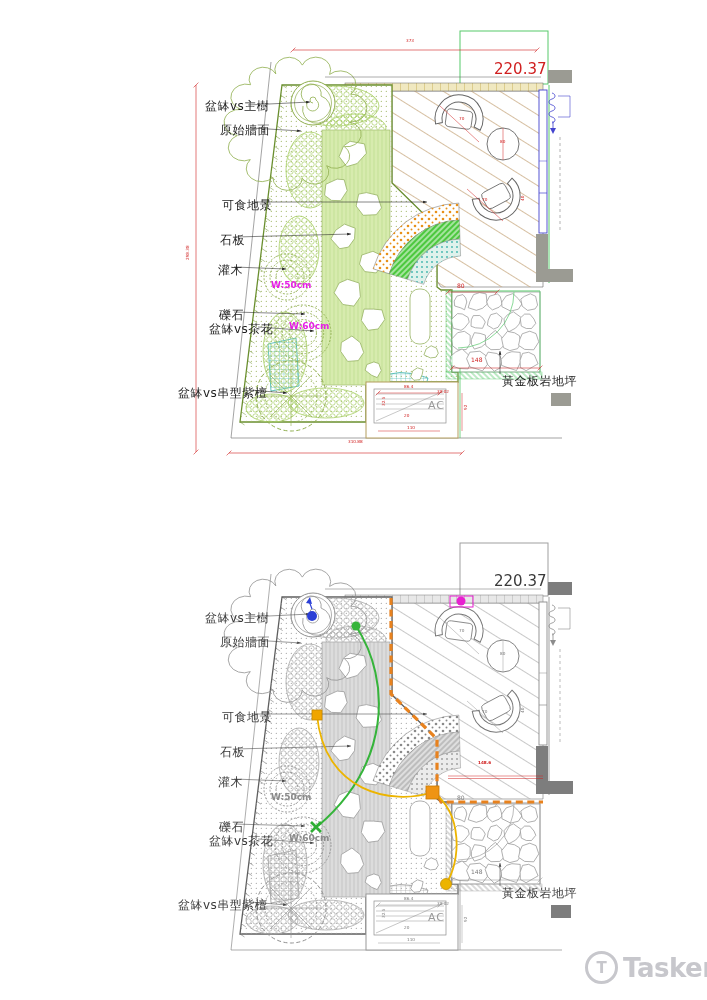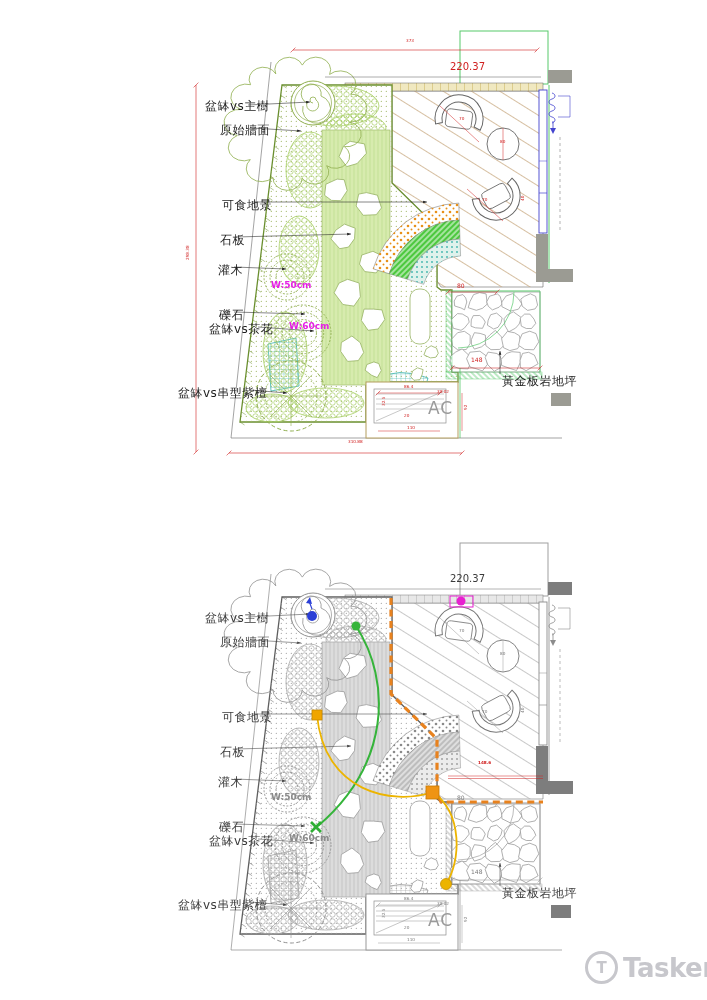--- a/index.html
+++ b/index.html
@@ -1,28 +1,28 @@
 <!DOCTYPE html>
 <html><head>
 <meta charset="utf-8">
 <style>
   html,body{margin:0;padding:0;background:#fff;}
   #page{position:relative;width:707px;height:1000px;background:#fff;overflow:hidden;
         font-family:"DejaVu Sans","Liberation Sans",sans-serif;}
   #drawing{position:absolute;left:0;top:0;}
   .t{position:absolute;line-height:1;white-space:nowrap;color:#1c1c1c;font-size:12px;letter-spacing:.5px;}
   .dim{color:#d02020;letter-spacing:0;}
-  .big{font-size:10px;letter-spacing:0;}
+  .big{font-size:15px;letter-spacing:0;margin-left:44px;}
   .sm{font-size:6px;letter-spacing:0;}
   .xs{font-size:4.2px;letter-spacing:0;}
   .mag{color:#e61fe6;font-weight:bold;font-size:9px;letter-spacing:0;}
   .gray{color:#3a3a3a;}
   .gdim{color:#7a7a7a;}
   .gmag{color:#8a8a8a;font-weight:bold;font-size:9px;letter-spacing:0;}
-  .ac{color:#9a9a9a;font-size:17px;letter-spacing:1px;}
+  .ac{color:#9a9a9a;font-size:11px;letter-spacing:1px;}
   .rot{transform:rotate(-90deg);transform-origin:0 0;}
   #watermark{position:absolute;left:585px;top:951px;display:flex;align-items:center;gap:5px;}
   #wm-logo{width:27px;height:27px;border:3px solid #c7c7cc;border-radius:50%;display:flex;
            align-items:center;justify-content:center;color:#c7c7cc;font-weight:bold;font-size:15px;}
   #wm-text{color:#c7c7cc;font-weight:bold;font-size:26px;letter-spacing:-.5px;}
 </style>
 </head>
 <body>
 
 <div id="page">

